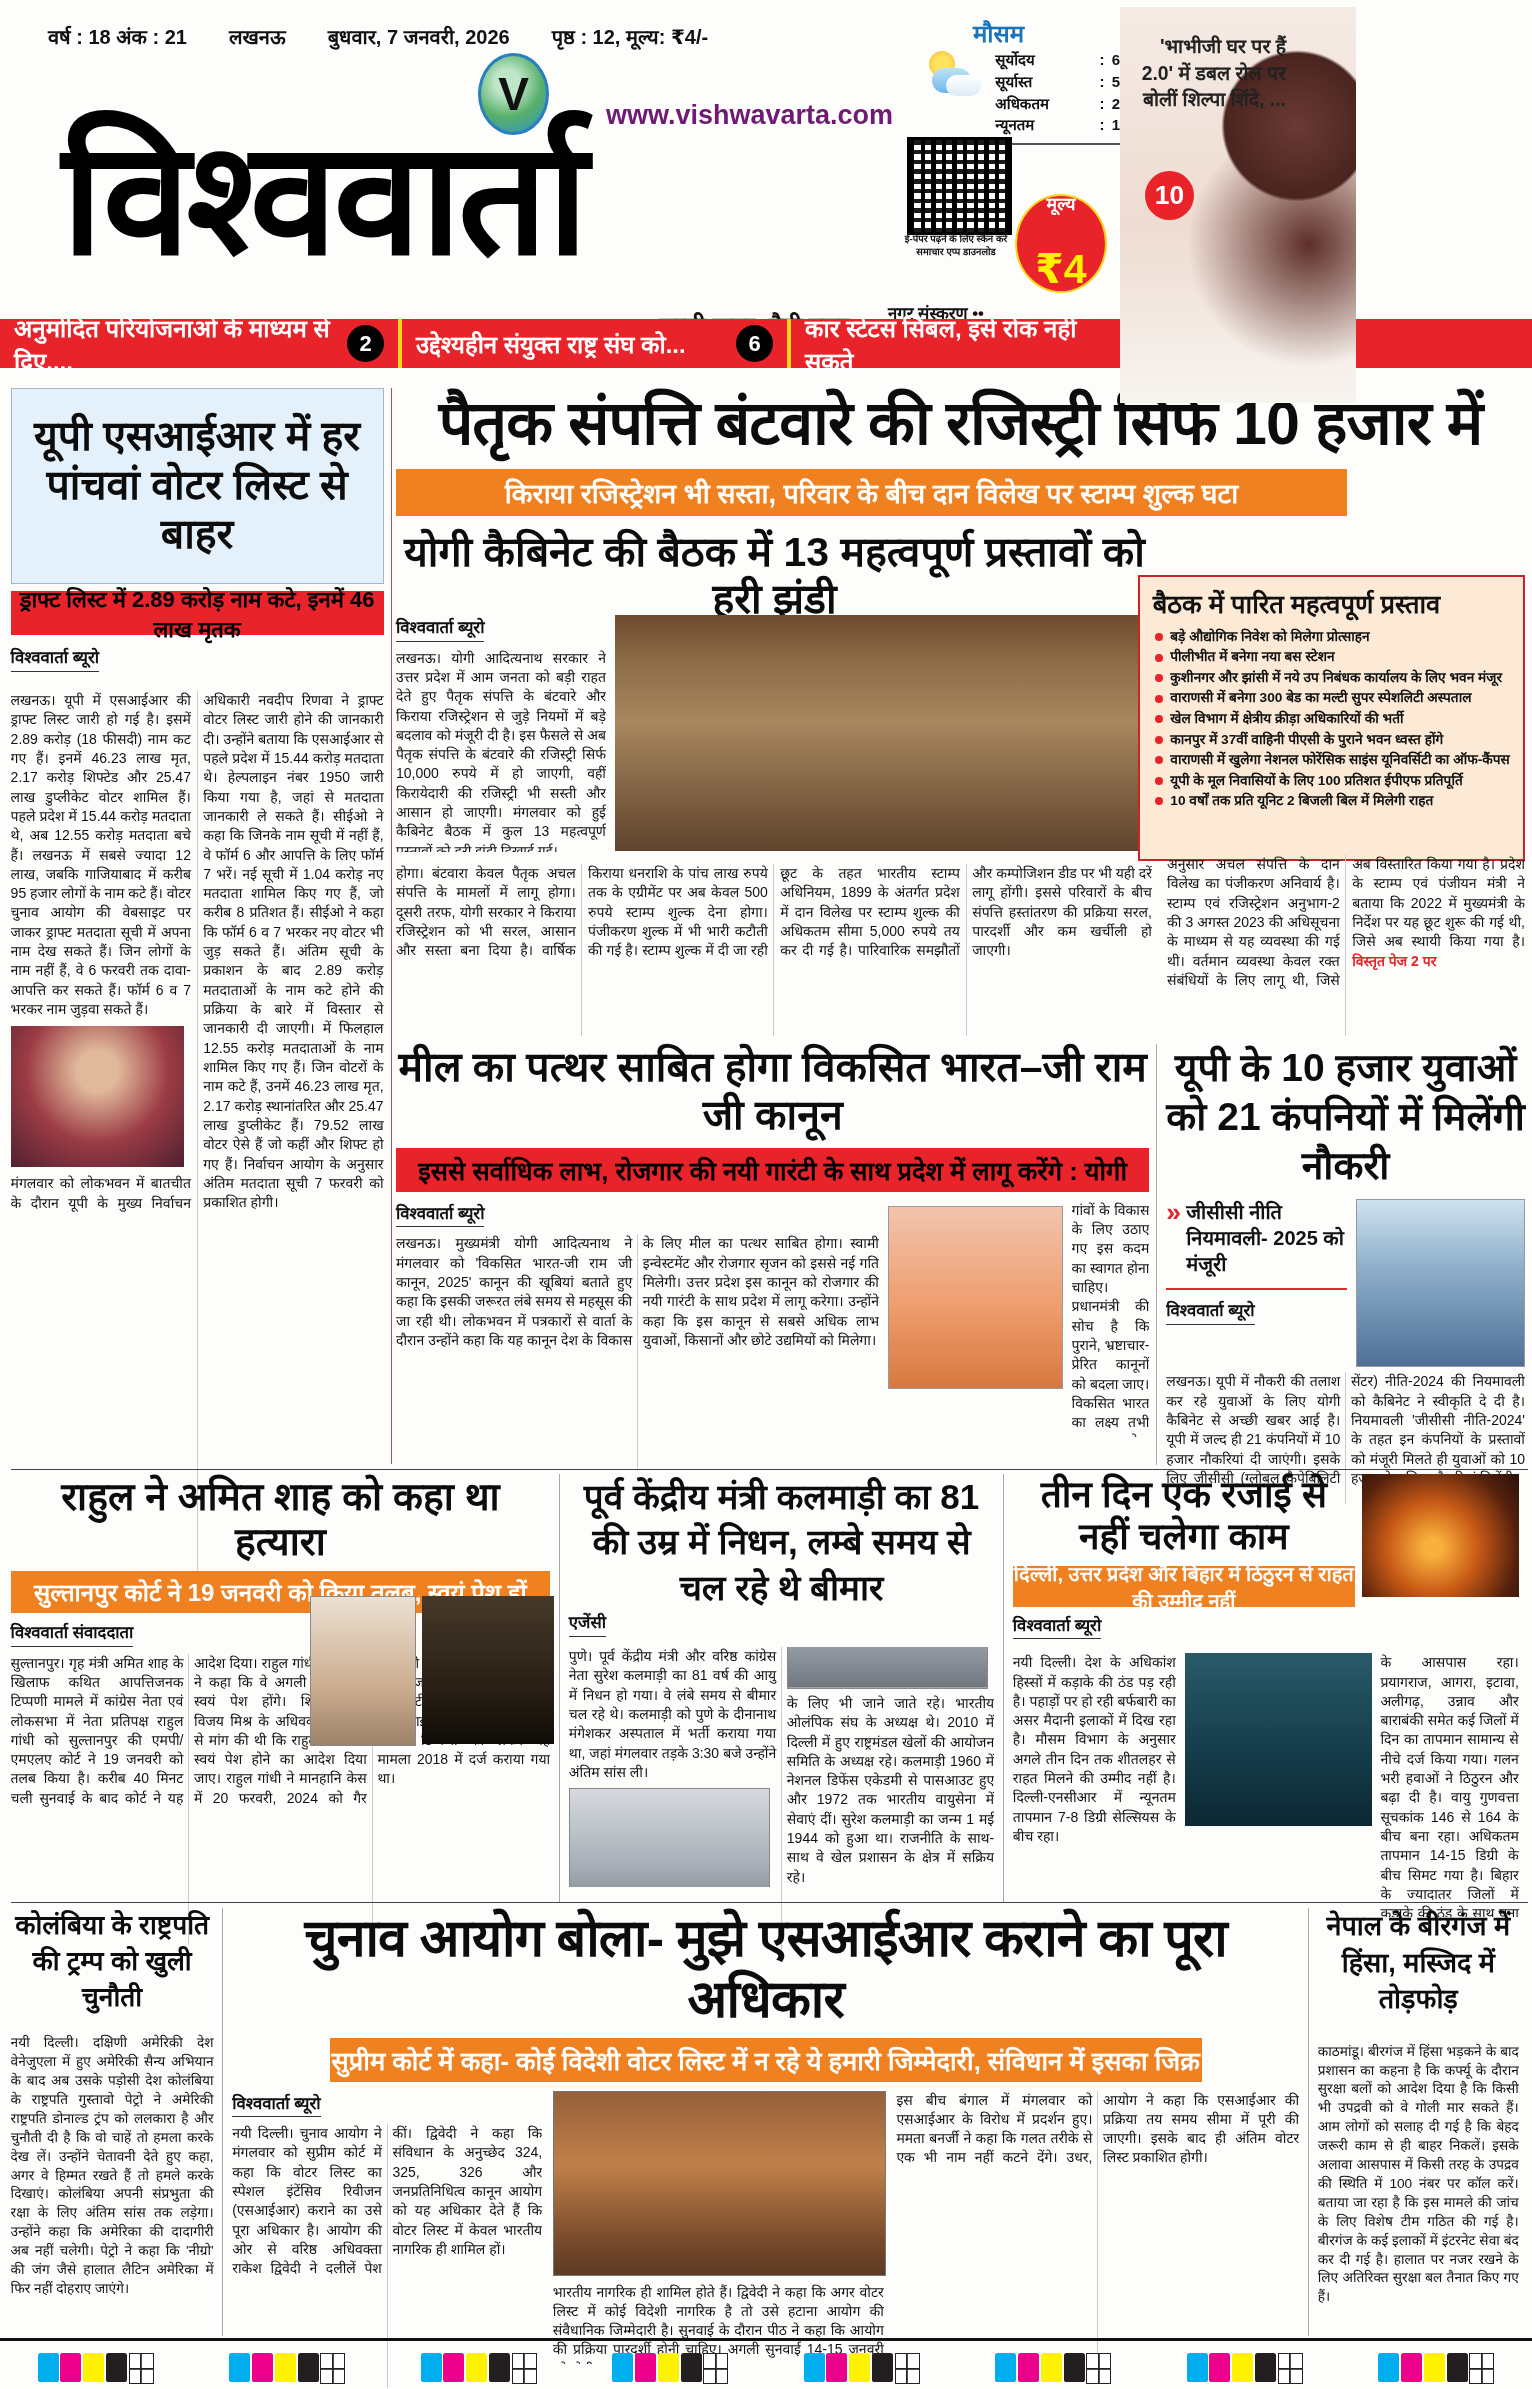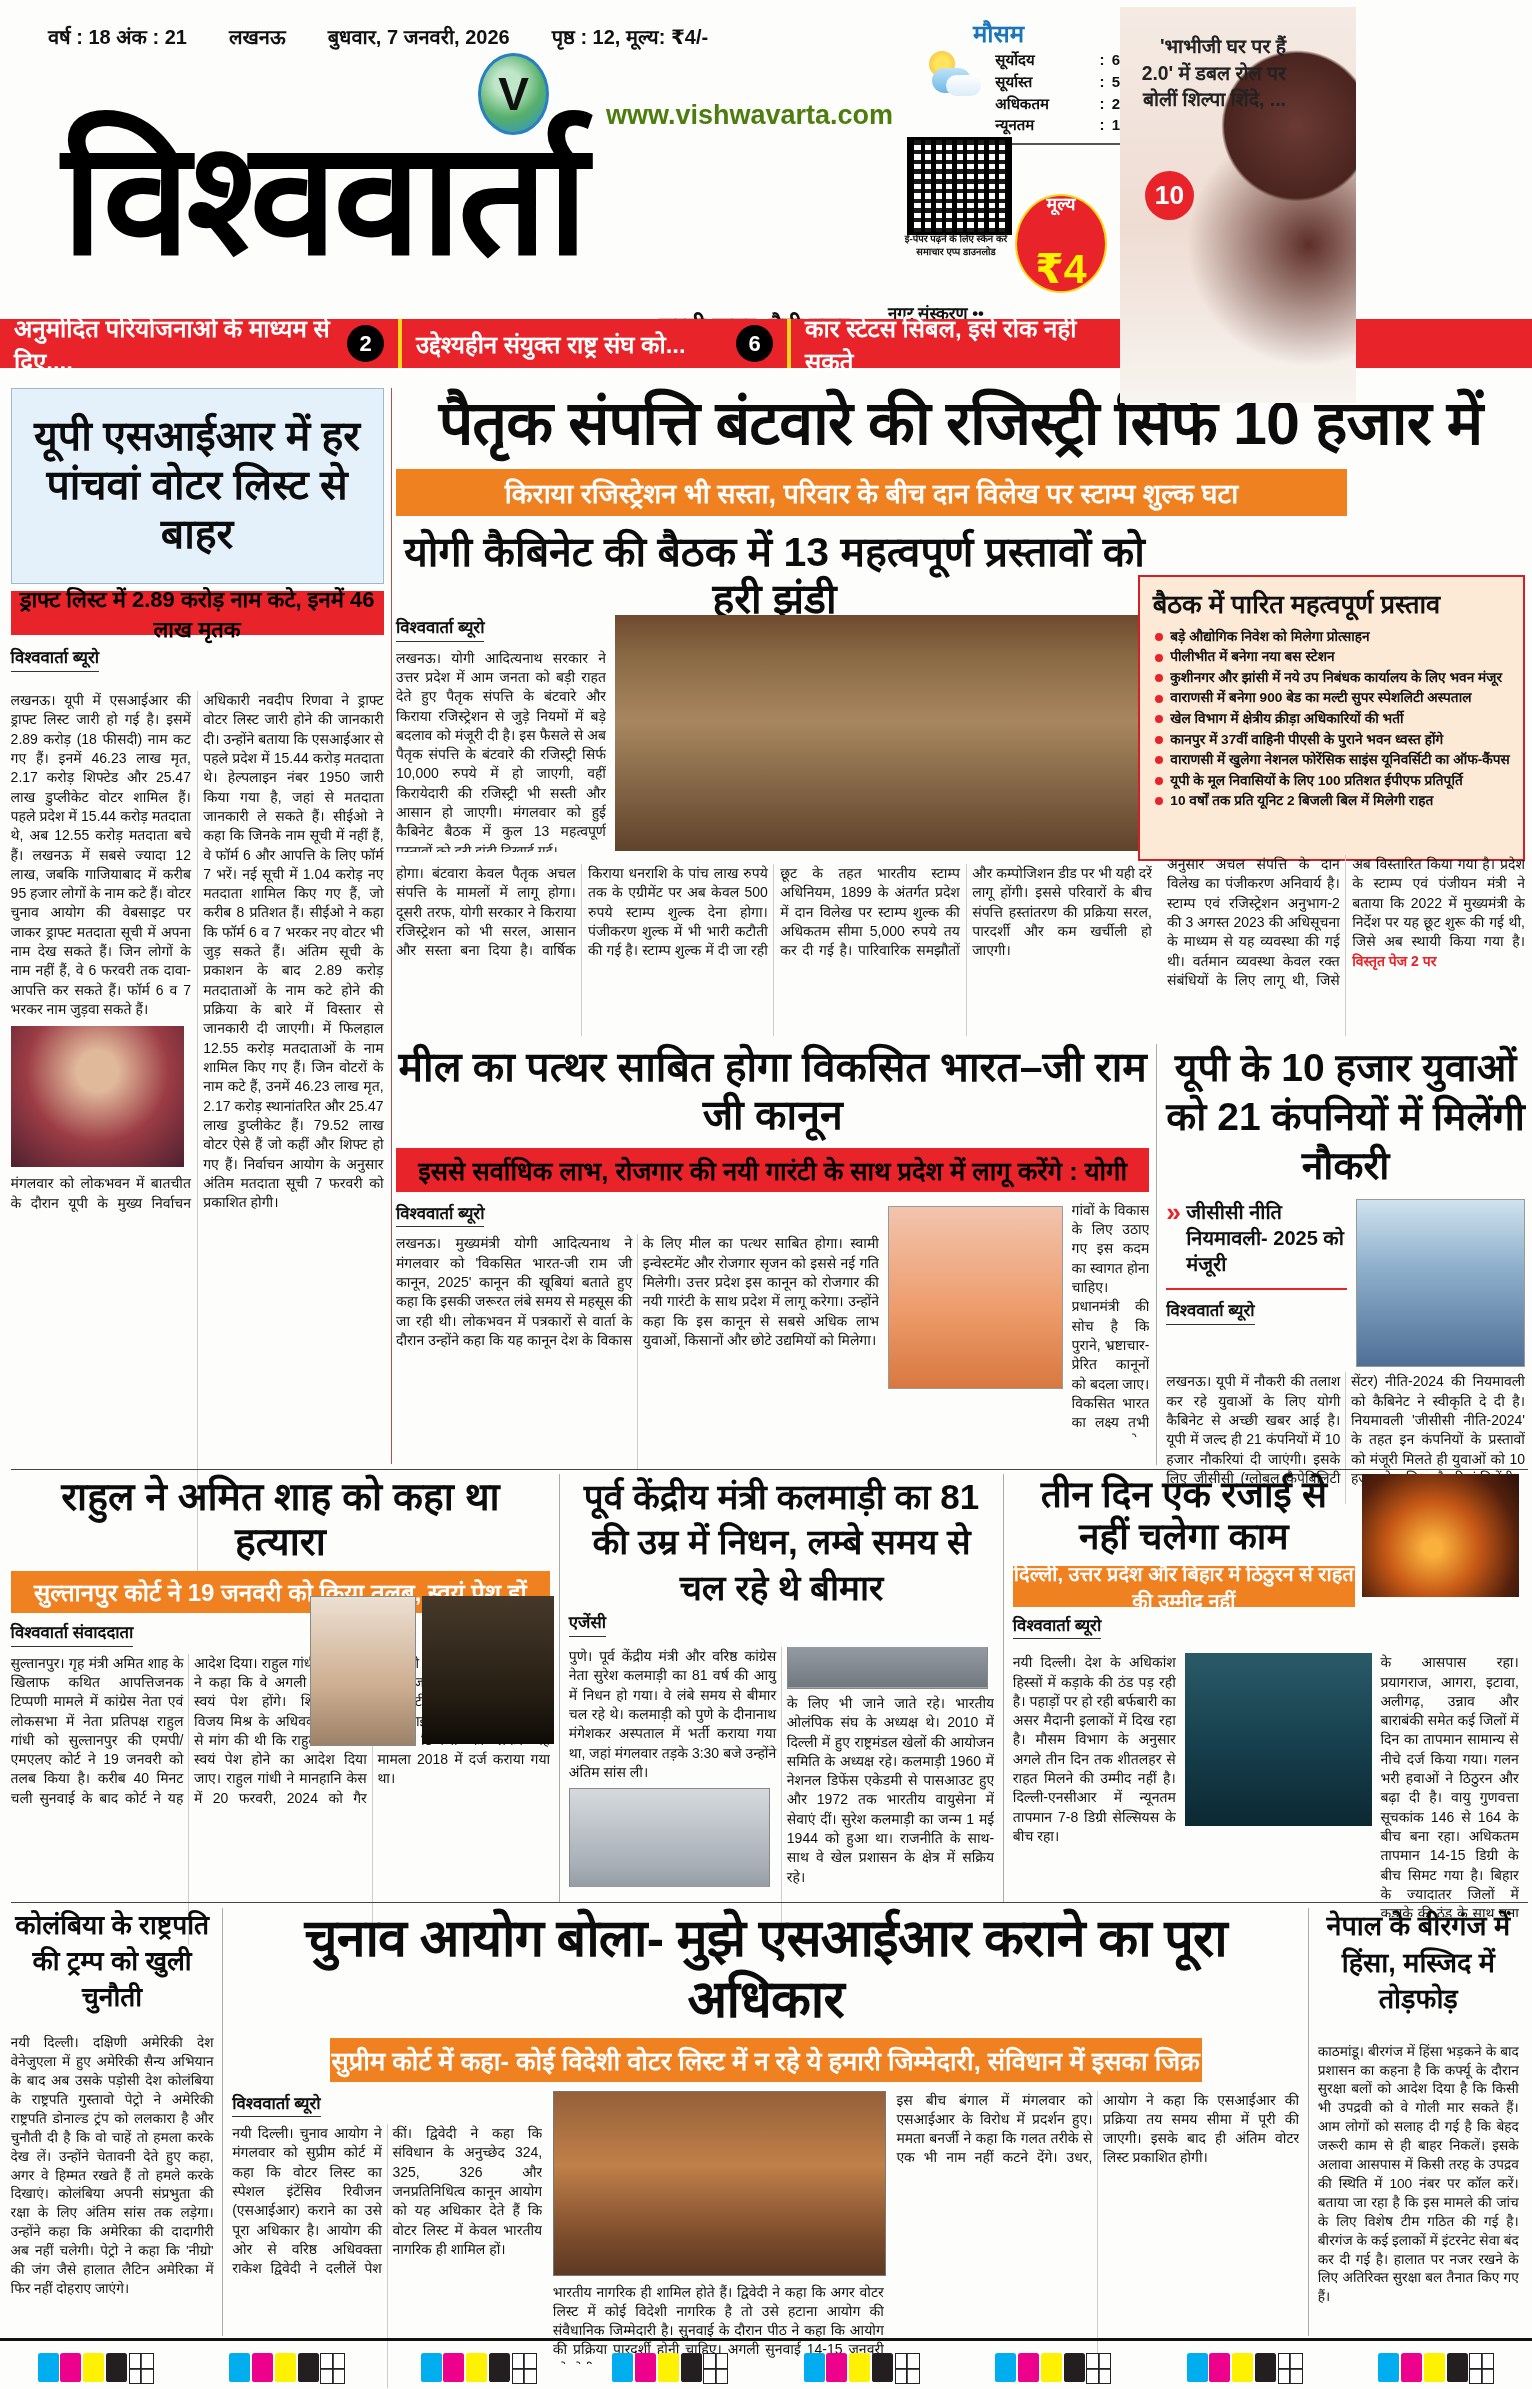--- a/index.html
+++ b/index.html
@@ -13,21 +13,21 @@
   #weather .wtitle{color:#1b75bb;font-size:24px;font-weight:800;margin-left:46px;}
   #weather .wrow{display:flex;font-size:15px;font-weight:700;line-height:1.45;}
   #weather .wlab{width:97px;}
   #weather .wsep{width:19.4px;text-align:center;}
   .wicon{position:relative;width:56px;height:51px;}
   .wicon .sun{position:absolute;left:1.8px;top:1.8px;width:26.4px;height:26.4px;border-radius:50%;background:radial-gradient(circle,#ffe45c 40%,#f9b233);}
   .wicon .c1{position:absolute;left:5.3px;top:19.4px;width:39px;height:25px;border-radius:14px;background:linear-gradient(180deg,#bfe3f7,#6fb7e8);}
   .wicon .c2{position:absolute;left:19.4px;top:26.4px;width:35px;height:21px;border-radius:12.3px;background:linear-gradient(180deg,#ffffff,#dcecf7);}
   
   #mh-title{top:113px;left:62px;width:845px;font-size:157px;line-height:1.1;font-weight:800;letter-spacing:-3.5px;color:#000;}
-  #mh-url{top:100px;left:606px;color:#4d7c0f;font-size:27px;font-weight:800;}
+  #mh-url{top:100px;left:606px;color:#701a75;font-size:27px;font-weight:800;}
   #mh-tagline{top:308px;left:659px;font-size:24px;font-weight:800;}
   #mh-edition{top:301px;left:888px;font-size:16.7px;font-weight:800;}
   #logo{top:53px;left:478px;width:65px;height:76px;border-radius:50%;border:3.5px solid #2a7fc1;background:radial-gradient(circle at 40% 35%,#bfe6c8 20%,#57b06a 55%,#2f8fd0);display:flex;align-items:center;justify-content:center;}
   #logo .v{font-size:46px;font-weight:900;color:#111;}
   #qr{top:137px;left:907px;width:99px;height:92px;border:3.5px solid #000;background:
       repeating-linear-gradient(0deg,rgba(0,0,0,.9) 0 4.4px,transparent 4.4px 9.7px),
       repeating-linear-gradient(90deg,#000 0 4.4px,#fff 4.4px 10.6px);}
   #qr-cap{top:233px;left:882px;width:148px;text-align:center;font-size:9.7px;font-weight:700;line-height:1.3;}
   #price{top:194px;left:1015px;width:88px;height:95px;border-radius:50%;background:#e8232a;border:2.6px solid #f9d51c;color:#fff;display:flex;flex-direction:column;align-items:center;justify-content:center;gap:35px;}
   #price .pl{font-size:17.6px;font-weight:800;line-height:1;}
@@ -252,21 +252,21 @@
       </div>
       <div id="cab-photo" class="photo"></div>
     </div>
     <div id="m1-bodyA" class="body">होगा। बंटवारा केवल पैतृक अचल संपत्ति के मामलों में लागू होगा। दूसरी तरफ, योगी सरकार ने किराया रजिस्ट्रेशन को भी सरल, आसान और सस्ता बना दिया है। वार्षिक किराया धनराशि के पांच लाख रुपये तक के एग्रीमेंट पर अब केवल 500 रुपये स्टाम्प शुल्क देना होगा। पंजीकरण शुल्क में भी भारी कटौती की गई है। स्टाम्प शुल्क में दी जा रही छूट के तहत भारतीय स्टाम्प अधिनियम, 1899 के अंतर्गत प्रदेश में दान विलेख पर स्टाम्प शुल्क की अधिकतम सीमा 5,000 रुपये तय कर दी गई है। पारिवारिक समझौतों और कम्पोजिशन डीड पर भी यही दरें लागू होंगी। इससे परिवारों के बीच संपत्ति हस्तांतरण की प्रक्रिया सरल, पारदर्शी और कम खर्चीली हो जाएगी।</div>
     <div id="m1-box">
       <div class="btitle">बैठक में पारित महत्वपूर्ण प्रस्ताव</div>
       <ul>
         <li>बड़े औद्योगिक निवेश को मिलेगा प्रोत्साहन</li>
         <li>पीलीभीत में बनेगा नया बस स्टेशन</li>
         <li>कुशीनगर और झांसी में नये उप निबंधक कार्यालय के लिए भवन मंजूर</li>
-        <li>वाराणसी में बनेगा 900 बेड का मल्टी सुपर स्पेशलिटी अस्पताल</li>
+        <li>वाराणसी में बनेगा 300 बेड का मल्टी सुपर स्पेशलिटी अस्पताल</li>
         <li>खेल विभाग में क्षेत्रीय क्रीड़ा अधिकारियों की भर्ती</li>
         <li>कानपुर में 37वीं वाहिनी पीएसी के पुराने भवन ध्वस्त होंगे</li>
         <li>वाराणसी में खुलेगा नेशनल फोरेंसिक साइंस यूनिवर्सिटी का ऑफ-कैंपस</li>
         <li>यूपी के मूल निवासियों के लिए 100 प्रतिशत ईपीएफ प्रतिपूर्ति</li>
         <li>10 वर्षों तक प्रति यूनिट 2 बिजली बिल में मिलेगी राहत</li>
       </ul>
     </div>
     <div id="m1-bodyB" class="body">
       <span>अनुसार अचल संपत्ति के दान विलेख का पंजीकरण अनिवार्य है। स्टाम्प एवं रजिस्ट्रेशन अनुभाग-2 की 3 अगस्त 2023 की अधिसूचना के माध्यम से यह व्यवस्था की गई थी। वर्तमान व्यवस्था केवल रक्त संबंधियों के लिए लागू थी, जिसे अब विस्तारित किया गया है। प्रदेश के स्टाम्प एवं पंजीयन मंत्री ने बताया कि 2022 में मुख्यमंत्री के निर्देश पर यह छूट शुरू की गई थी, जिसे अब स्थायी किया गया है। </span>
       <span class="pagenote">विस्तृत पेज 2 पर</span>

